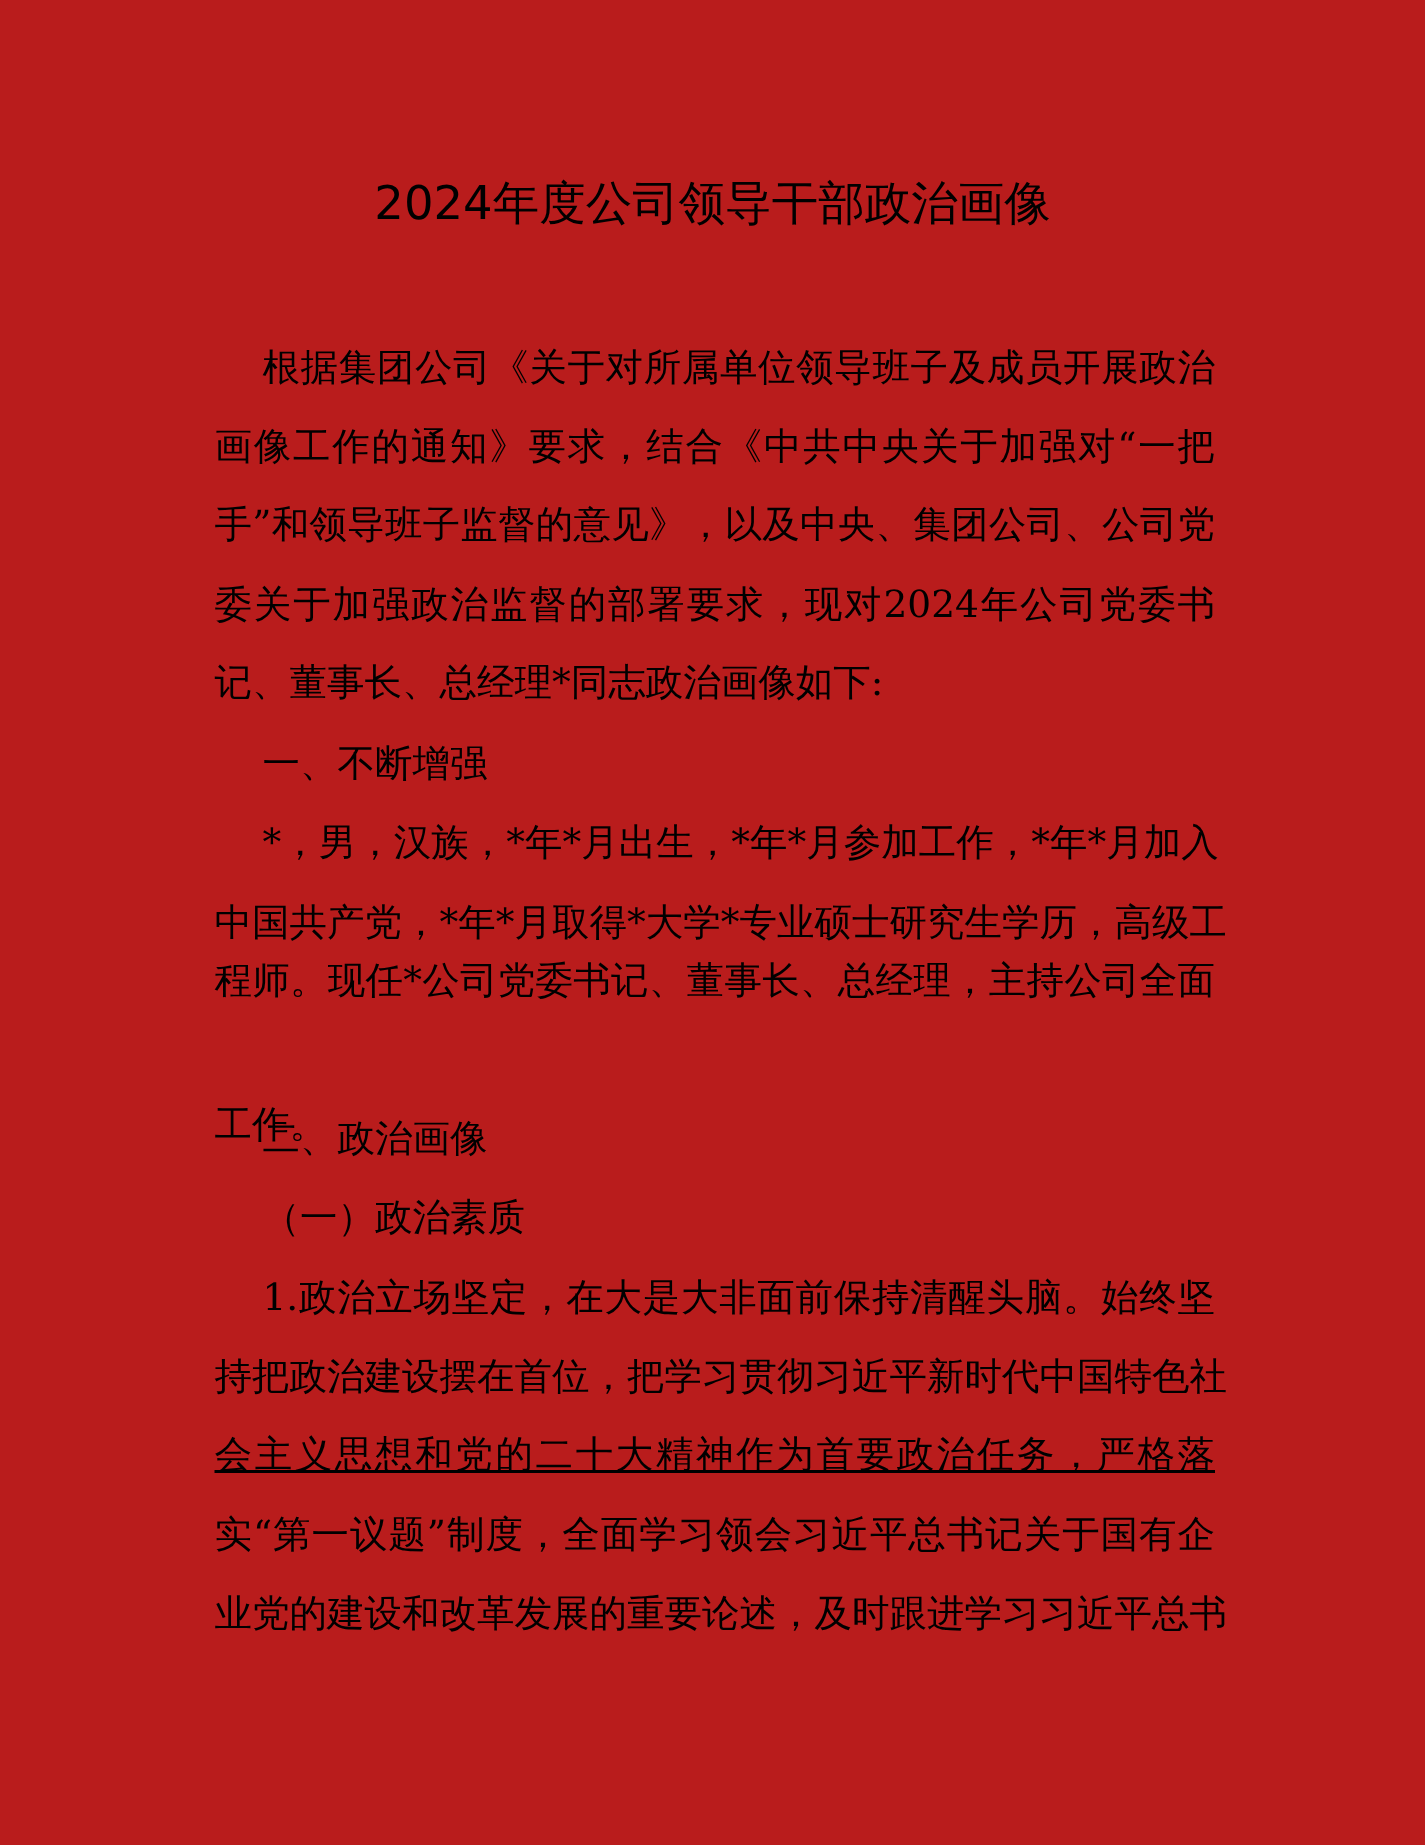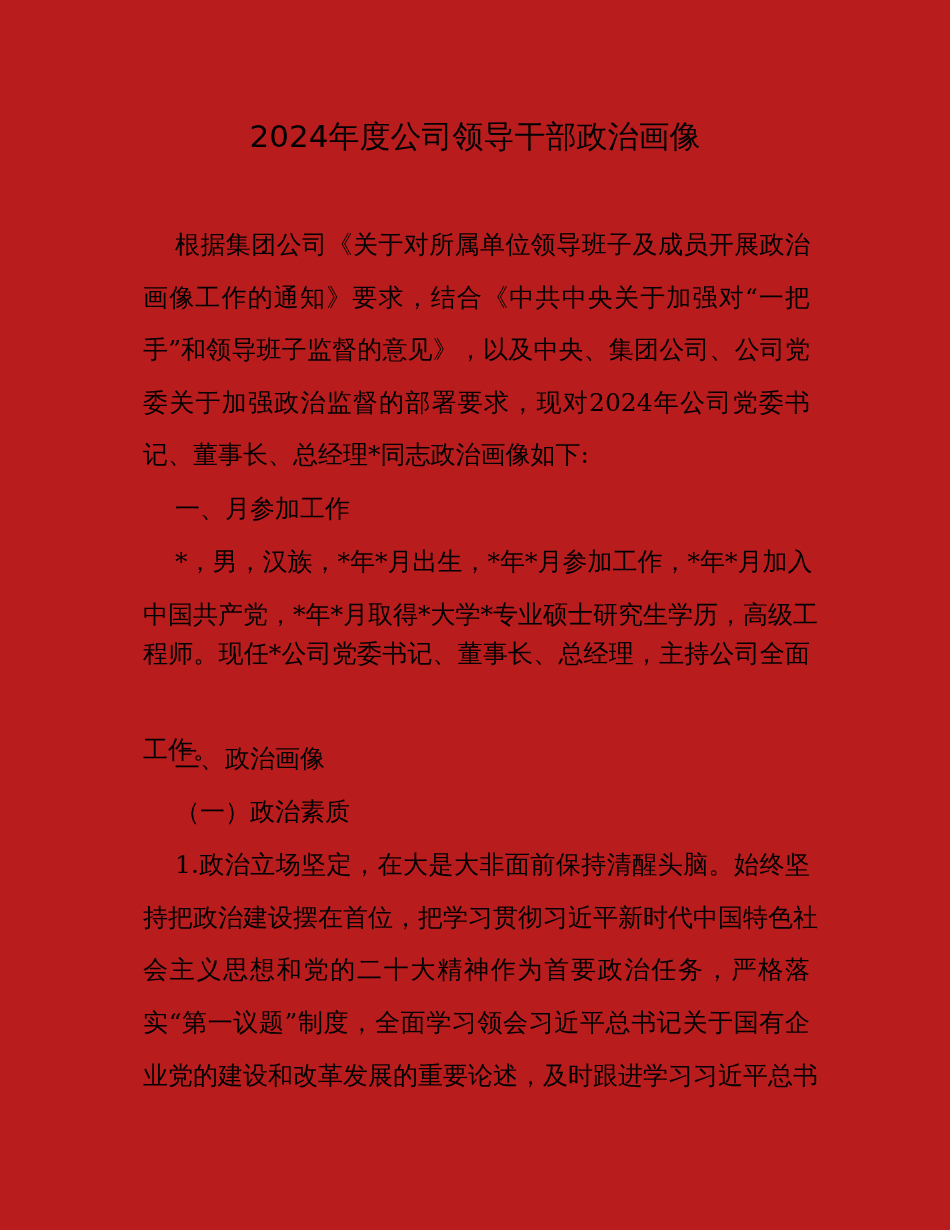--- a/index.html
+++ b/index.html
@@ -24,29 +24,29 @@
 
 <div class="page">
   <div class="title">2024年度公司领导干部政治画像</div>
 
   <div class="line indent" style="top:225px;">根据集团公司《关于对所属单位领导班子及成员开展政治</div>
   <div class="line" style="top:330px;">手”和领导班子监督的意见》，以及中央、集团公司、公司党</div>
   <div class="line" style="top:278px;">画像工作的通知》要求，结合《中共中央关于加强对“一把</div>
   <div class="line" style="top:383px;">委关于加强政治监督的部署要求，现对2024年公司党委书</div>
   <div class="line last" style="top:435px;">记、董事长、总经理*同志政治画像如下:</div>
 
-  <div class="line indent last" style="top:489px;">一、月参加工作</div>
+  <div class="line indent last" style="top:489px;">一、不断增强</div>
 
   <div class="line indent" style="top:542px;">*，男，汉族，*年*月出生，*年*月参加工作，*年*月加入</div>
   <div class="line" style="top:595px;">中国共产党，*年*月取得*大学*专业硕士研究生学历，高级工</div>
   <div class="line" style="top:634px;">程师。现任*公司党委书记、董事长、总经理，主持公司全面</div>
   <div class="line last" style="top:686px;margin-top:44px;">工作。</div>
 
   <div class="line indent last" style="top:739px;">二、政治画像</div>
 
   <div class="line indent last" style="top:792px;">（一）政治素质</div>
 
   <div class="line indent" style="top:845px;">1.政治立场坚定，在大是大非面前保持清醒头脑。始终坚</div>
   <div class="line" style="top:898px;">持把政治建设摆在首位，把学习贯彻习近平新时代中国特色社</div>
-  <div class="line" style="top:950px;">会主义思想和党的二十大精神作为首要政治任务，严格落</div>
+  <div class="line" style="top:950px;text-decoration:underline;">会主义思想和党的二十大精神作为首要政治任务，严格落</div>
   <div class="line" style="top:1003px;">实“第一议题”制度，全面学习领会习近平总书记关于国有企</div>
   <div class="line" style="top:1056px;">业党的建设和改革发展的重要论述，及时跟进学习习近平总书</div>
 </div>
 
 </body></html>

